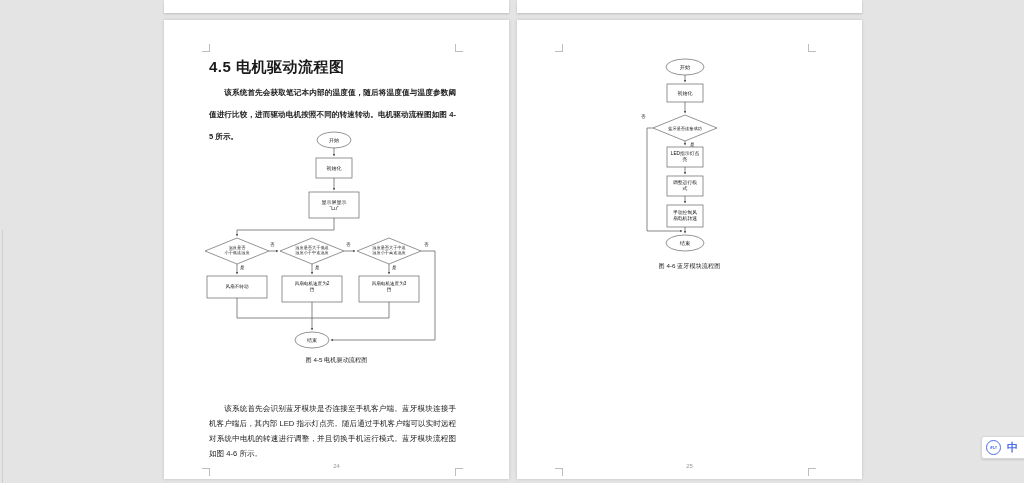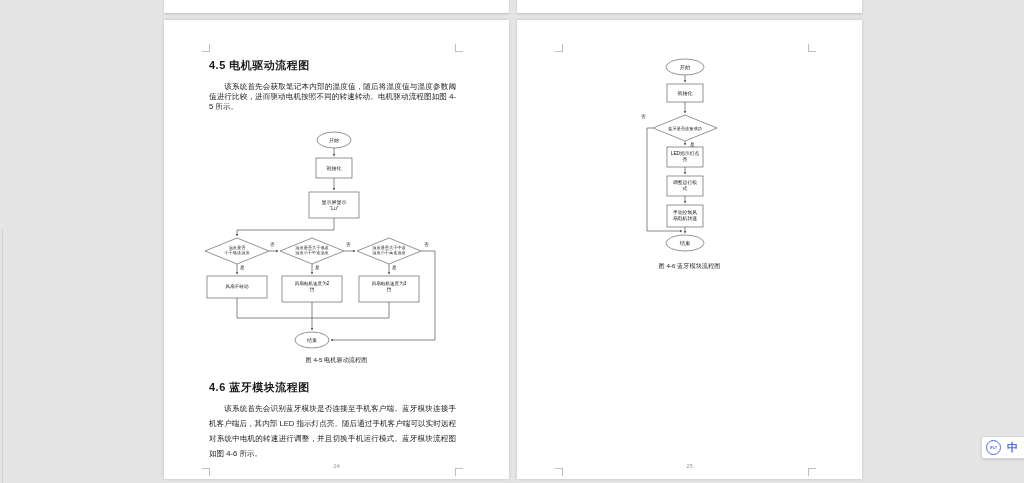--- a/index.html
+++ b/index.html
@@ -10,23 +10,23 @@
   .prev-strip.l{left:164px;width:345px;}
   .prev-strip.r{left:517px;width:345px;}
   .page{position:absolute;top:20px;width:345px;height:459px;background:#ffffff;box-shadow:0 0 3px rgba(0,0,0,0.15);}
   .page.l{left:164px;}
   .page.r{left:517px;}
   .mark{position:absolute;width:7px;height:7px;}
   .mark.tl{border-right:1px solid #bdbdbd;border-bottom:1px solid #bdbdbd;}
   .mark.tr{border-left:1px solid #bdbdbd;border-bottom:1px solid #bdbdbd;}
   .mark.bl{border-right:1px solid #bdbdbd;border-top:1px solid #bdbdbd;}
   .mark.br{border-left:1px solid #bdbdbd;border-top:1px solid #bdbdbd;}
-  .heading{position:absolute;left:45px;width:250px;font-size:11px;font-weight:bold;color:#1a1a1a;letter-spacing:0.5px;}
+  .heading{position:absolute;left:45px;width:250px;font-size:15px;font-weight:bold;color:#1a1a1a;letter-spacing:0.5px;}
   .para{position:absolute;left:45px;width:247px;font-size:7.6px;color:#222;text-align:justify;text-indent:2em;margin:0;}
-  .para.lh14{line-height:10px;}
+  .para.lh14{line-height:22px;font-weight:bold;}
   .para.lh15{line-height:15px;}
   .caption{position:absolute;left:0;width:100%;text-align:center;font-size:6.2px;color:#222;}
   .pagenum{position:absolute;left:0;width:100%;text-align:center;font-size:6px;color:#9a9a9a;}
   .flow{position:absolute;}
   .flow svg{position:absolute;left:0;top:0;}
   .nlabel{position:absolute;text-align:center;color:#111;white-space:pre-line;}
   .branch{position:absolute;color:#111;}
   .ime{position:absolute;left:981px;top:436px;width:70px;height:21px;background:#fff;border:1px solid #d8d8d8;border-radius:3px;box-shadow:0 1px 2px rgba(0,0,0,0.12);display:flex;align-items:center;}
   .ime-logo{width:13px;height:13px;border:1.5px solid #4a6cf0;border-radius:50%;margin-left:4px;display:flex;align-items:center;justify-content:center;font-size:3.5px;font-weight:bold;color:#4a6cf0;}
   .ime-mode{font-size:11px;font-weight:bold;color:#4a6cf0;margin-left:6px;}
@@ -99,21 +99,20 @@
       <div class="branch" style="left:201px;top:135px;font-size:4.5px;">是</div>
       <div class="nlabel" style="left:16px;top:154px;width:60px;font-size:4.6px;">风扇不转动</div>
       <div class="nlabel" style="left:91px;top:151px;width:60px;font-size:4.6px;line-height:5.5px;">风扇电机速度为2
 挡</div>
       <div class="nlabel" style="left:168px;top:151px;width:60px;font-size:4.6px;line-height:5.5px;">风扇电机速度为3
 挡</div>
       <div class="nlabel" style="left:91px;top:206.5px;width:60px;font-size:5px;">结束</div>
     </div>
 
     <div class="caption" style="top:336px;">图 4-5 电机驱动流程图</div>
-    <div class="heading" style="top:360px;">4.6 蓝牙模块流程图</div>
     <p class="para lh15" style="top:381px;">该系统首先会识别蓝牙模块是否连接至手机客户端。蓝牙模块连接手机客户端后，其内部 LED 指示灯点亮。随后通过手机客户端可以实时远程对系统中电机的转速进行调整，并且切换手机运行模式。蓝牙模块流程图如图 4-6 所示。</p>
     <div class="pagenum" style="top:443px;">24</div>
   </div>
 
   <div class="page r">
     <div class="mark tl" style="left:38px;top:24px;"></div>
     <div class="mark tr" style="left:291px;top:24px;"></div>
     <div class="mark bl" style="left:38px;top:448px;"></div>
     <div class="mark br" style="left:291px;top:448px;"></div>
 

